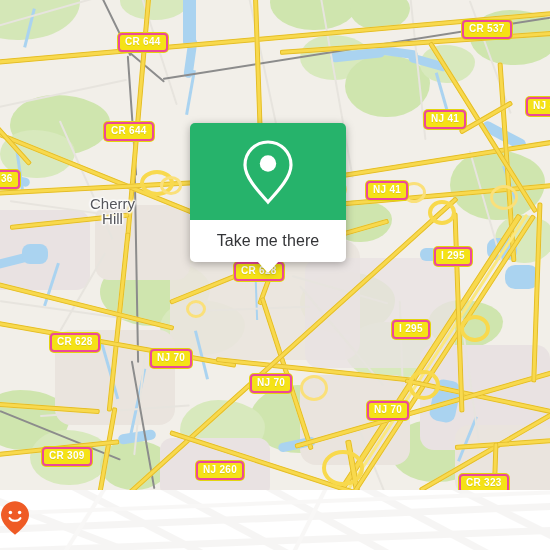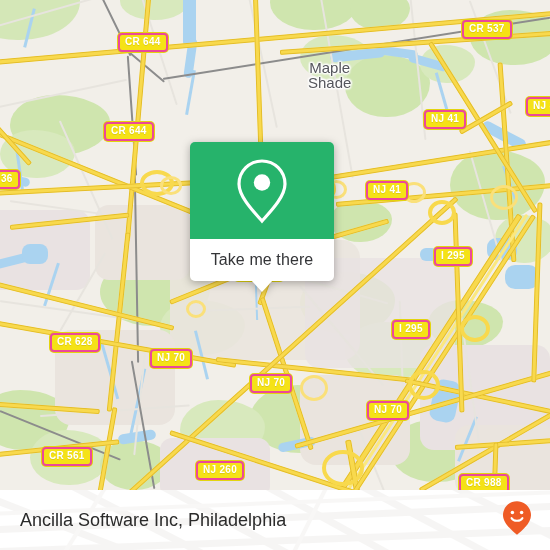--- a/index.html
+++ b/index.html
@@ -62,24 +62,23 @@
     line-height:15px;
     text-align:center;
     white-space:pre;
     text-shadow:
       1px 0 2px #fff,-1px 0 2px #fff,0 1px 2px #fff,0 -1px 2px #fff,
       1px 1px 2px #fff,-1px -1px 2px #fff,1px -1px 2px #fff,-1px 1px 2px #fff;
   }
 
   
   #popup{
-    position:absolute;left:190px;top:123px;width:144px;
+    position:absolute;left:190px;top:123px;width:156px;
     filter:drop-shadow(0 2px 4px rgba(0,0,0,.30));
     z-index:40;
-    margin-top:19px;
   }
   #popup-head{
     background:#26b36b;
     height:97px;
     border-radius:5px 5px 0 0;
     display:flex;align-items:center;justify-content:center;
   }
   #popup-foot{
     background:#ffffff;
     height:42px;
@@ -321,25 +320,25 @@
         <div class="shield" style="left: 104px; top: 122px;">CR 644</div>
         <div class="shield" style="left: 366px; top: 181px;">NJ 41</div>
         <div class="shield" style="left: -6px; top: 170px;">36</div>
         <div class="shield" style="left: 434px; top: 247px;">I 295</div>
         <div class="shield" style="left: 234px; top: 262px;">CR 628</div>
         <div class="shield" style="left: 392px; top: 320px;">I 295</div>
         <div class="shield" style="left: 50px; top: 333px;">CR 628</div>
         <div class="shield" style="left: 150px; top: 349px;">NJ 70</div>
         <div class="shield" style="left: 250px; top: 374px;">NJ 70</div>
         <div class="shield" style="left: 367px; top: 401px;">NJ 70</div>
-        <div class="shield" style="left: 42px; top: 447px;">CR 561</div>
+        <div class="shield" style="left: 42px; top: 447px;">CR 309</div>
         <div class="shield" style="left: 196px; top: 461px;">NJ 260</div>
-        <div class="shield" style="left: 459px; top: 474px;">CR 988</div>
-        <div class="place" style="left: 308px; top: 60px;">Maple
-Shade</div>
+        <div class="shield" style="left: 459px; top: 474px;">CR 323</div>
+        <div class="place" style="left: 90px; top: 196px;">Cherry
+Hill</div>
       </div>
 
 
     <div id="popup">
       <div id="popup-head">
         <span>
           <svg class="pin-svg" width="56" height="68" viewBox="0 0 56 68" aria-hidden="true">
             <path d="M28 4 C15.3 4 5 14.3 5 27 C5 40 20 55 28 64 C36 55 51 40 51 27 C51 14.3 40.7 4 28 4 Z" fill="none" stroke="#ffffff" stroke-width="3.2"></path>
             <circle cx="28" cy="25.5" r="8.2" fill="#ffffff"></circle>
           </svg>
@@ -366,21 +365,20 @@
         <path d="M-10 40 L560 16"></path>
         <path d="M-10 62 L560 40"></path>
       </g>
       <g stroke="#f4f2f0" stroke-width="4" fill="none">
         <path d="M-10 24 L560 2"></path>
         <path d="M110 -10 L60 70"></path>
         <path d="M330 -10 L290 70"></path>
       </g>
     </svg>
 
-    <span id="footer-title">Ancilla Software Inc, Philadelphia</span>
 
     <span id="brand">
       <span>
         <svg width="30" height="36" viewBox="0 0 30 36" aria-hidden="true">
           <path d="M15 1.2 C7.2 1.2 1 7.4 1 15.2 C1 23.6 11 31.2 15 34.8 C19 31.2 29 23.6 29 15.2 C29 7.4 22.8 1.2 15 1.2 Z" fill="#ef5b25"></path>
           <circle cx="10.4" cy="12.6" r="1.75" fill="#ffffff"></circle>
           <circle cx="19.6" cy="12.6" r="1.75" fill="#ffffff"></circle>
           <path d="M9.6 18.2 C11.4 21.6 18.6 21.6 20.4 18.2" stroke="#ffffff" stroke-width="2.1" fill="none" stroke-linecap="round"></path>
         </svg>
       </span>

